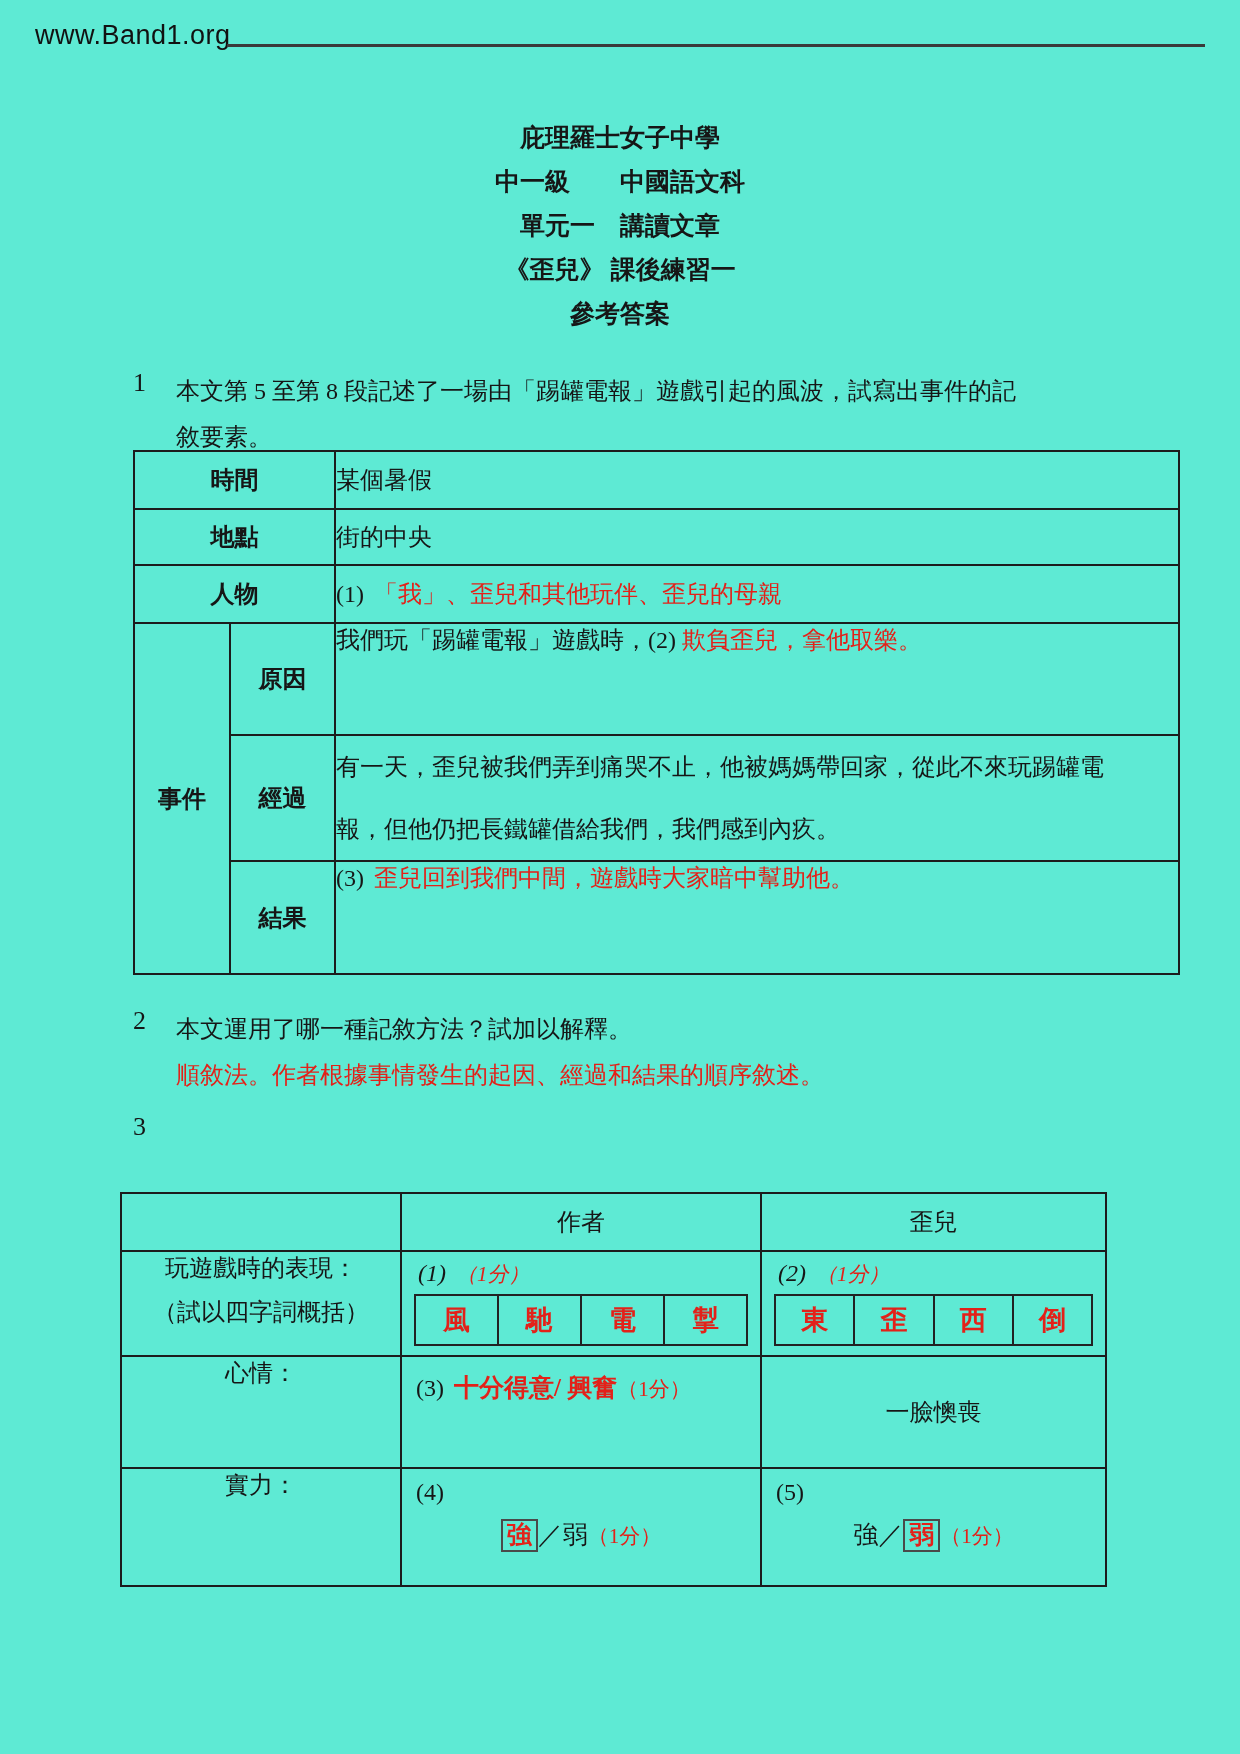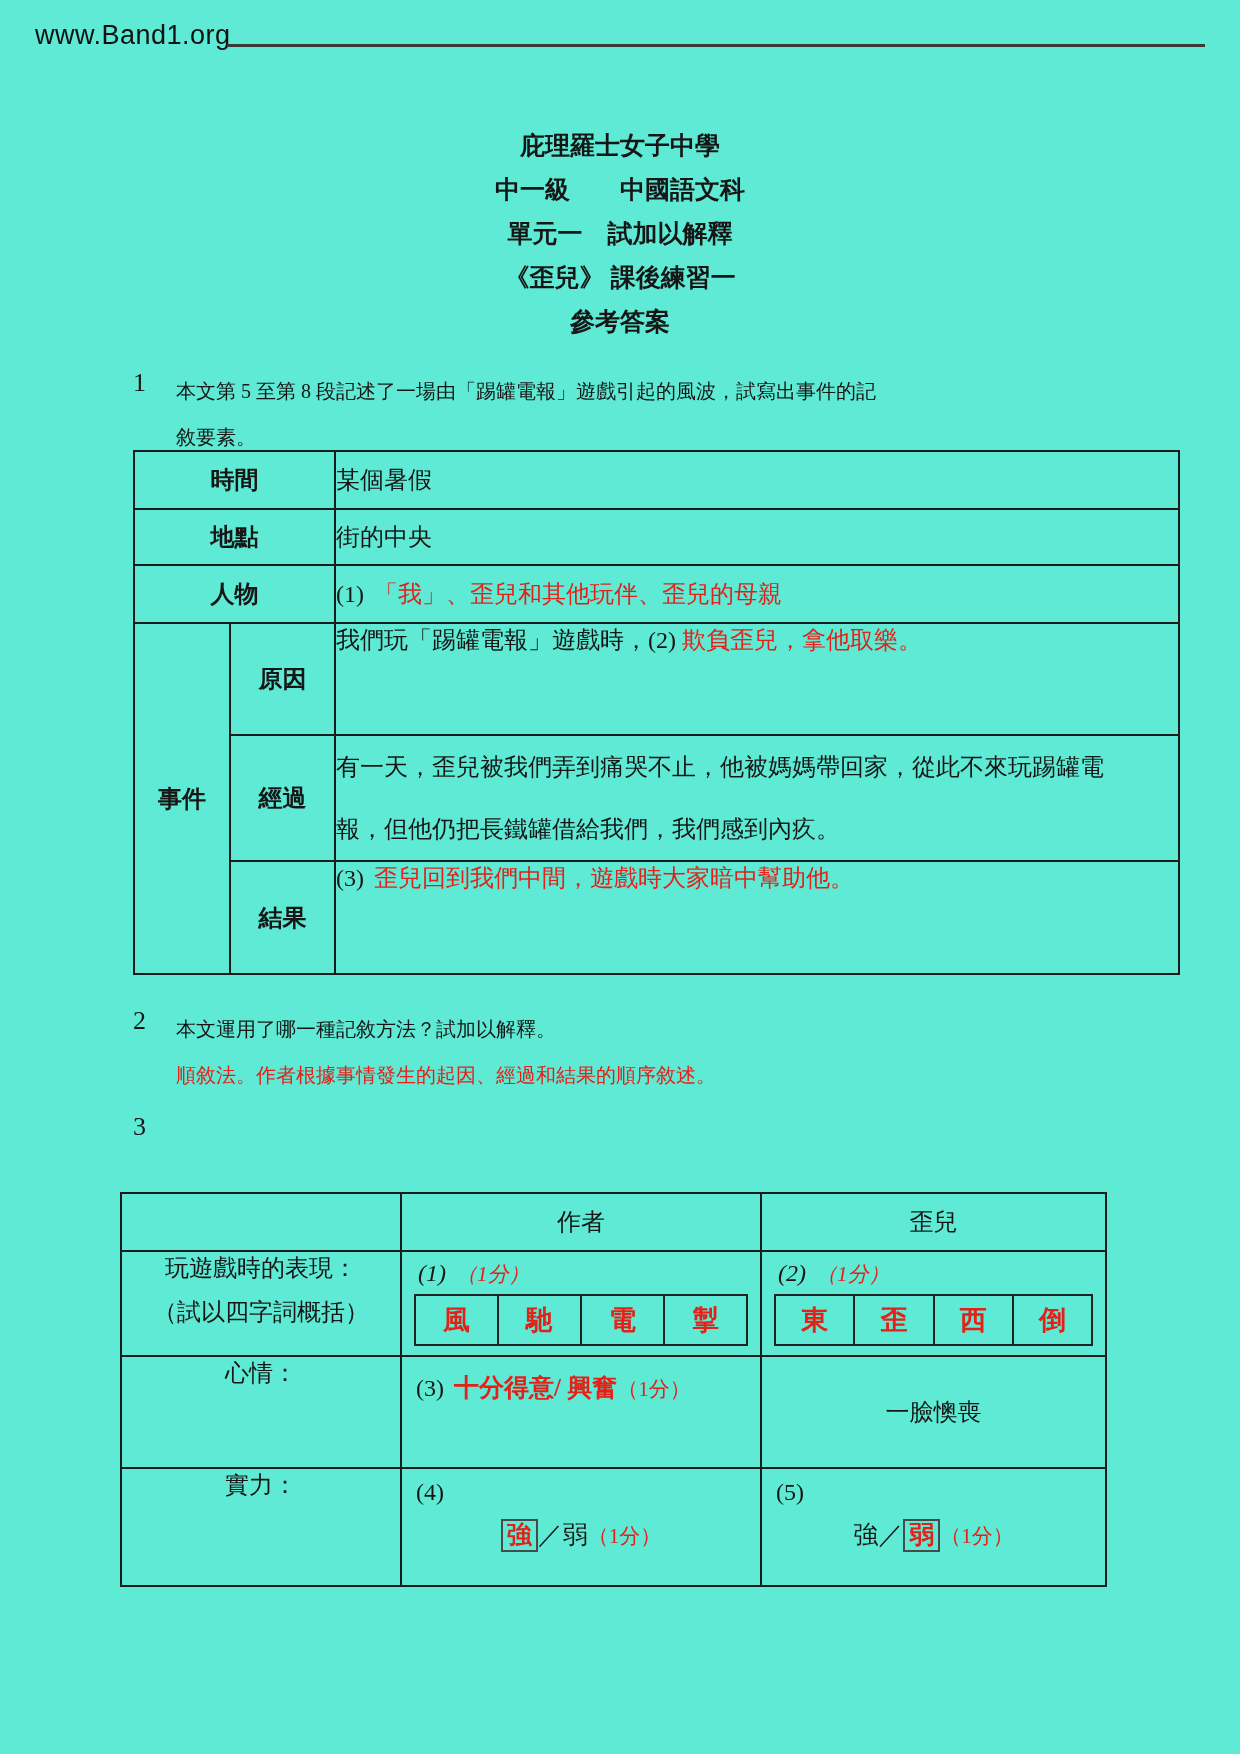--- a/index.html
+++ b/index.html
@@ -7,27 +7,27 @@
     position:relative; width:1240px; height:1754px; background:#5eead4;
     font-family:"Liberation Serif","DejaVu Serif",serif;
     color:#161616;
   }
   
   .site { position:absolute; left:35px; top:20px; font-family:"Liberation Sans","DejaVu Sans",sans-serif;
           font-size:27px; letter-spacing:0.5px; color:#111; }
   .site-rule { position:absolute; left:227px; top:44px; width:978px; border-top:3px solid #3a3a3a; }
 
   
-  .title { position:absolute; left:0; top:124px; width:1240px; text-align:center;
+  .title { position:absolute; left:0; top:116px; width:1240px; text-align:center;
            font-weight:bold; font-size:25px; line-height:44px; }
   .title div { white-space:pre; }
 
   
   .qnum  { position:absolute; font-size:26px; }
-  .qtext { position:absolute; font-size:20px; line-height:46px; }
+  .qtext { position:absolute; font-size:24px; line-height:46px; }
   .red   { color:#e32119; }
   .bold  { font-weight:bold; }
 
   
   table.doc { border-collapse:collapse; table-layout:fixed; position:absolute; }
   table.doc td { border:2px solid #1c1c1c; font-size:24px; padding:0; overflow:hidden;margin-left:26px; }
   td.lbl { text-align:center; vertical-align:middle; font-weight:bold; }
   td.val { vertical-align:middle; padding:0 14px; }
   td.val-top { vertical-align:top; padding:12px 14px 0 14px; }
   .mark { font-size:21px; }
@@ -48,21 +48,21 @@
 <body>
 
 <div class="page">
 
   <div class="site">www.Band1.org</div>
   <div class="site-rule"></div>
 
   <div class="title">
     <div>庇理羅士女子中學</div>
     <div>中一級　　中國語文科</div>
-    <div>單元一　試加以解釋</div>
+    <div>單元一　講讀文章</div>
     <div>《歪兒》 課後練習一</div>
     <div>參考答案</div>
   </div>
 
   <div class="qnum" style="left:133px; top:368px;">1</div>
   <div class="qtext" style="left:176px; top:368px; width:960px;">
     <div>本文第 5 至第 8 段記述了一場由「踢罐電報」遊戲引起的風波，試寫出事件的記</div>
     <div>敘要素。</div>
   </div>
 

